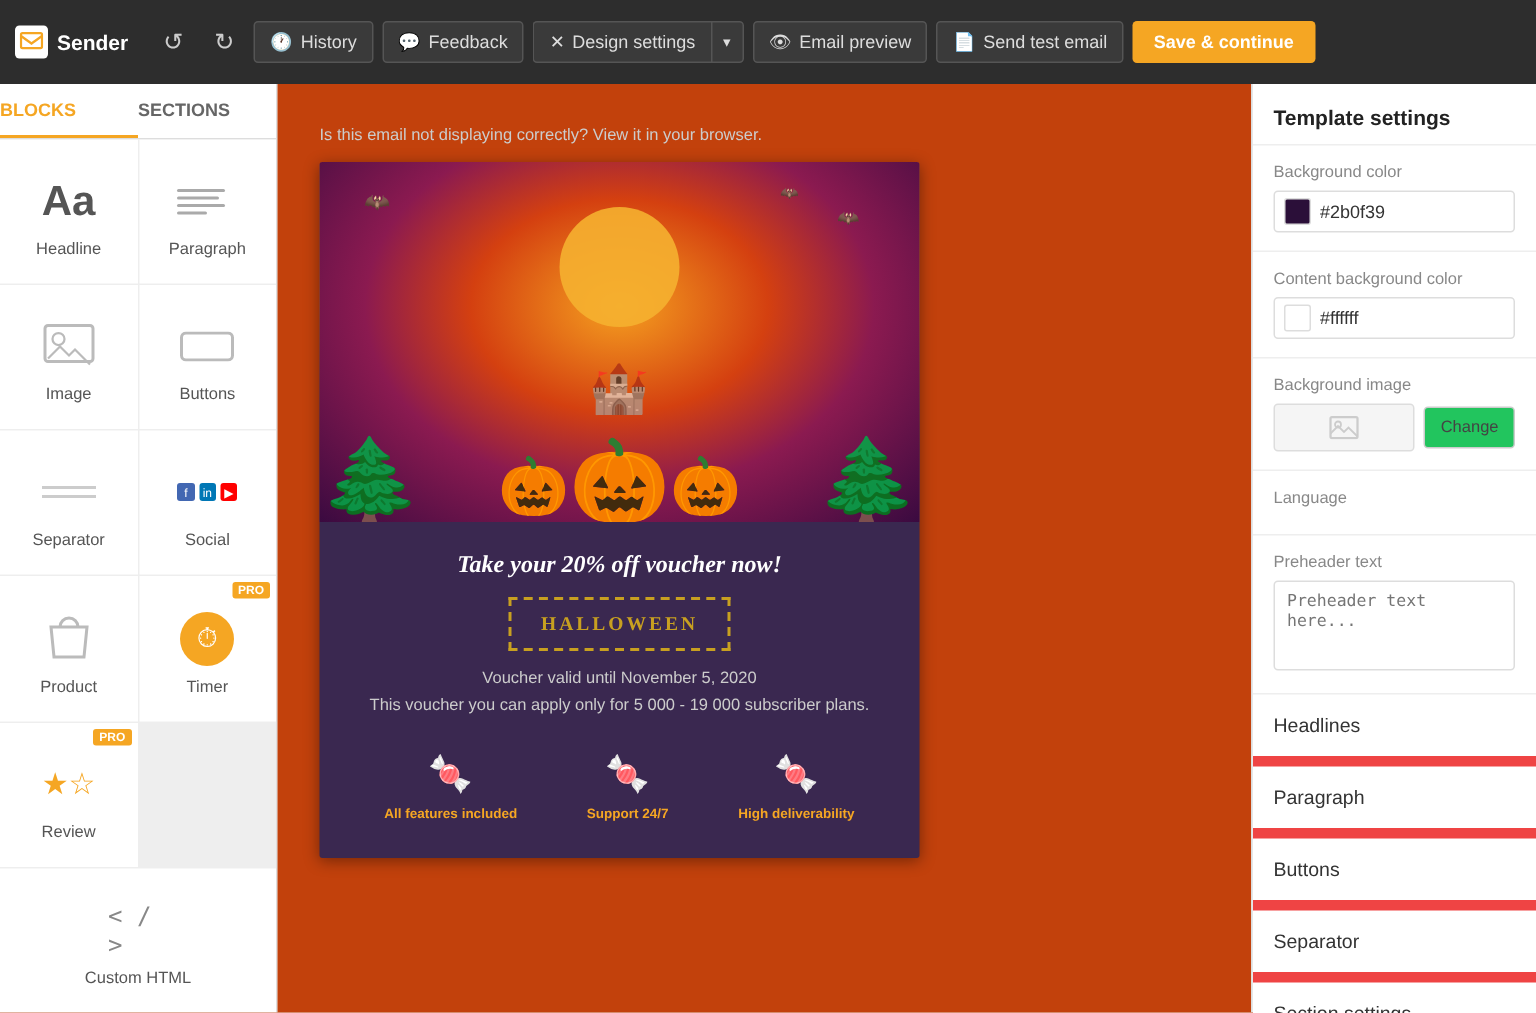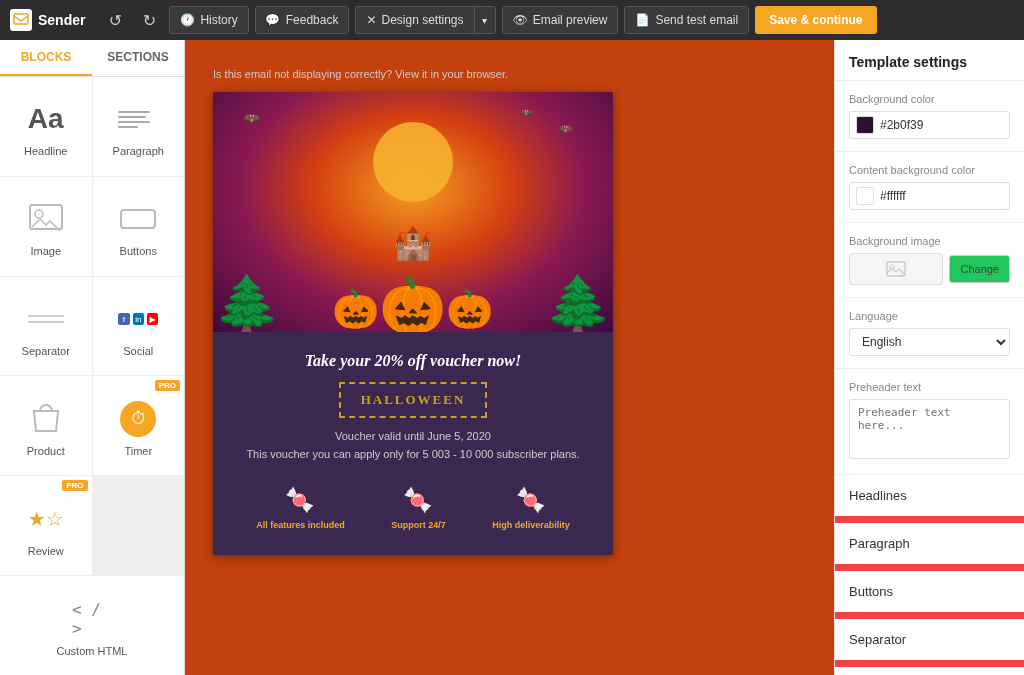--- a/index.html
+++ b/index.html
@@ -1,36 +1,36 @@
 <!DOCTYPE html>
 <html><head>
   <meta charset="utf-8">
   <style>
     * { box-sizing: border-box; margin: 0; padding: 0; }
     body { font-family: -apple-system, BlinkMacSystemFont, 'Segoe UI', Arial, sans-serif; font-size: 13px; background: #f0f0f0; display: flex; flex-direction: column; height: 675px; overflow: hidden; }
 
     
-    .topbar { height: 40px; background: #2d2d2d; display: flex; align-items: center; padding: 0 10px; gap: 6px; flex-shrink: 0; }
+    .topbar { height: 56px; background: #2d2d2d; display: flex; align-items: center; padding: 0 10px; gap: 6px; flex-shrink: 0; }
     .logo-area { display: flex; align-items: center; gap: 6px; color: white; font-size: 14px; font-weight: 600; margin-right: 10px; }
     .logo-icon { width: 22px; height: 22px; background: #fff; border-radius: 3px; display: flex; align-items: center; justify-content: center; }
     .logo-icon svg { width: 16px; height: 16px; }
     .topbar-btn { height: 28px; padding: 0 10px; border: 1px solid #555; background: #3a3a3a; color: #ddd; border-radius: 3px; cursor: pointer; font-size: 12px; display: flex; align-items: center; gap: 5px; }
     .topbar-icon-btn { height: 28px; width: 28px; border: none; background: transparent; color: #ccc; cursor: pointer; font-size: 16px; display: flex; align-items: center; justify-content: center; border-radius: 3px; }
     .design-settings-group { display: flex; align-items: center; }
     .design-settings-main { height: 28px; padding: 0 10px; border: 1px solid #555; background: #3a3a3a; color: #ddd; border-radius: 3px 0 0 3px; cursor: pointer; font-size: 12px; display: flex; align-items: center; gap: 5px; border-right: none; }
     .design-settings-arrow { height: 28px; width: 22px; border: 1px solid #555; background: #3a3a3a; color: #ddd; border-radius: 0 3px 3px 0; cursor: pointer; font-size: 10px; display: flex; align-items: center; justify-content: center; }
     .save-btn { height: 28px; padding: 0 14px; background: #f5a623; color: white; border: none; border-radius: 3px; cursor: pointer; font-size: 12px; font-weight: 600; }
 
     
     .main { display: flex; flex: 1; overflow: hidden; }
 
     
     .left-panel { width: 185px; background: #fff; border-right: 1px solid #ddd; display: flex; flex-direction: column; flex-shrink: 0; }
     .panel-tabs { display: flex; border-bottom: 1px solid #ddd; }
-    .panel-tab { flex: 1; text-align: center; padding: 10px 0; font-size: 12px; font-weight: 600; cursor: pointer; color: #666; border-bottom: 2px solid transparent; }
+    .panel-tab { flex: 1; padding: 10px 0; font-size: 12px; font-weight: 600; cursor: pointer; color: #666; border-bottom: 2px solid transparent; }
     .panel-tab.active { color: #f5a623; border-bottom: 2px solid #f5a623; }
     .blocks-grid { display: grid; grid-template-columns: 1fr 1fr; gap: 1px; background: #eee; flex: 1; overflow-y: auto; }
     .block-item { background: #fff; display: flex; flex-direction: column; align-items: center; justify-content: center; padding: 12px 5px 8px; cursor: pointer; gap: 6px; position: relative; }
     .block-icon { width: 40px; height: 40px; display: flex; align-items: center; justify-content: center; color: #888; font-size: 22px; }
     .block-label { font-size: 11px; color: #555; text-align: center; }
     .pro-badge { position: absolute; top: 4px; right: 4px; background: #f5a623; color: white; font-size: 8px; font-weight: 700; padding: 1px 4px; border-radius: 2px; }
 
     
     .canvas-area { flex: 1; background: #c2410c; overflow-y: auto; display: flex; flex-direction: column; align-items: flex-start; padding: 28px; }
     .preview-bar { color: #ccc; font-size: 11px; margin-bottom: 12px; text-align: center; }
@@ -221,22 +221,22 @@
 
         <div style="position:absolute;bottom:0;left:0;right:0;display:flex;justify-content:center;align-items:flex-end;font-size:52px;line-height:1;">
           <span style="font-size:38px;margin-bottom:4px;">🎃</span>
           <span style="font-size:54px;">🎃</span>
           <span style="font-size:38px;margin-bottom:4px;">🎃</span>
         </div>
       </div>
       <div class="email-body">
         <div class="email-headline">Take your 20% off voucher now!</div>
         <div class="email-voucher">HALLOWEEN</div>
-        <div class="email-valid">Voucher valid until June 5, 2020</div>
-        <div class="email-desc">This voucher you can apply only for 5 003 - 10 000 subscriber plans.</div>
+        <div class="email-valid">Voucher valid until November 5, 2020</div>
+        <div class="email-desc">This voucher you can apply only for 5 000 - 19 000 subscriber plans.</div>
         <div class="email-features">
           <div class="feature-item">
             <span class="candy-icon">🍬</span>
             <span class="feature-label">All features included</span>
           </div>
           <div class="feature-item">
             <span class="candy-icon">🍬</span>
             <span class="feature-label">Support 24/7</span>
           </div>
           <div class="feature-item">
@@ -276,23 +276,20 @@
             <circle cx="6" cy="6" r="2" stroke="#ccc" stroke-width="1.2"></circle>
             <path d="M1 12l5-5 4 4 3-3 6 6" stroke="#ccc" stroke-width="1.2"></path>
           </svg>
         </div>
         <button class="change-btn">Change</button>
       </div>
     </div>
 
     <div class="settings-section">
       <div class="settings-label">Language</div>
-      <select class="select-input">
-        <option>English</option>
-      </select>
     </div>
 
     <div class="settings-section">
       <div class="settings-label">Preheader text</div>
       <textarea class="preheader-input" placeholder="Preheader text here..." style=""></textarea>
     </div>
 
     <div class="accordion-item">
       <span class="accordion-label">Headlines</span>
     </div>

